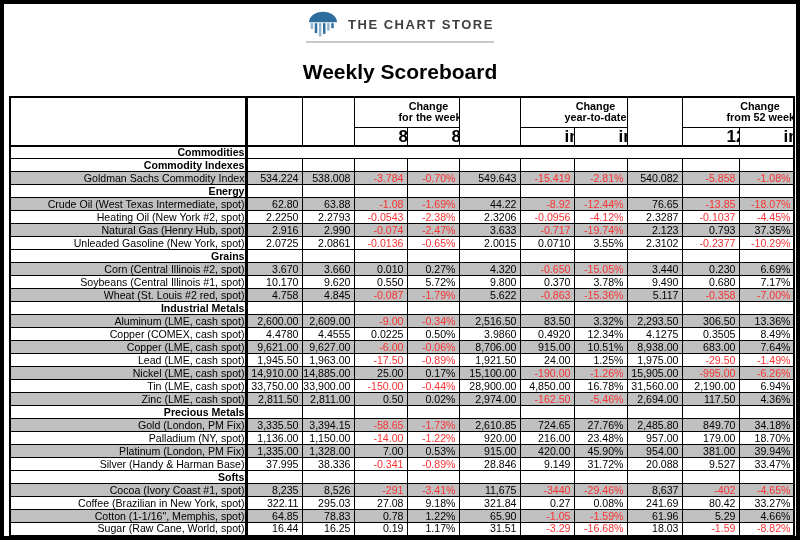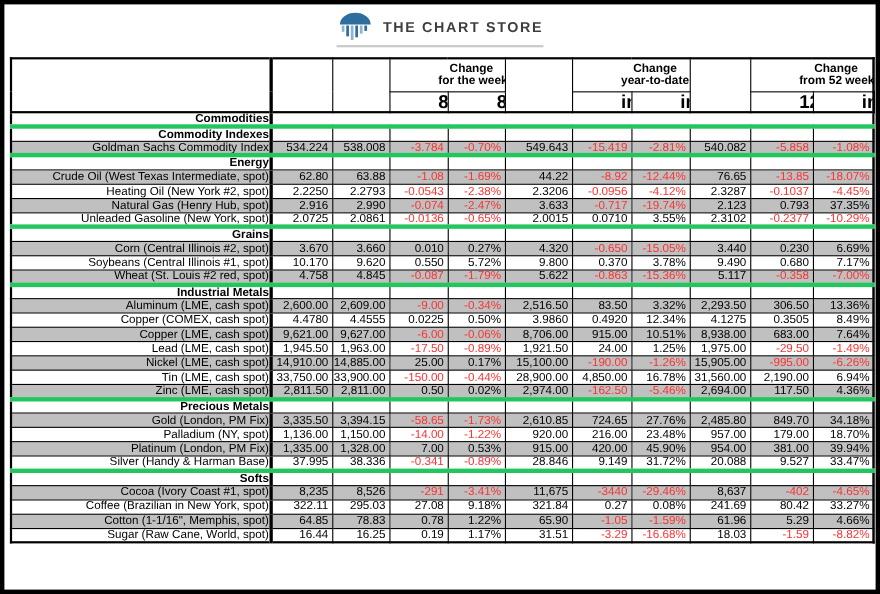--- a/index.html
+++ b/index.html
@@ -29,21 +29,21 @@
   thead tr.h-bot th{height:16px;font-size:17px;text-align:center;}
   thead{border-bottom:2px solid #000;}
   .namecol{border-right:3px solid #000 !important;}
   tbody td{height:13px;}
   tbody td.name{text-align:right;padding-left:30px;border-right:3px solid #000;}
   tbody td.num{text-align:right;padding-right:3px;}
   tr.shaded td{background:#c0c0c0;}
   tr.data td{font-weight:400;}
   tr.section td{font-weight:700;background:#fff;}
   tr.section td.name{padding-left:13px;}
-  tr.section{border-top:4px solid #22c55e;}
+  tr.section{border-top:1px solid #22c55e;}
   tr.group td{font-weight:700;background:#fff;}
   tr.group td.name{padding-left:4px;}
   tr.group td.num{border-left:0;border-right:0;}
   td.neg{color:#fa3232;}
   .hline2{display:block;}
 </style>
 </head>
 <body>
 
 <div class="frame">
@@ -55,20 +55,21 @@
         <rect x="5" y="16" width="3" height="7" fill="#8fb3cc"></rect>
         <rect x="10" y="16" width="3" height="12" fill="#2d6e9e"></rect>
         <rect x="15" y="16" width="3" height="16" fill="#8fb3cc"></rect>
         <rect x="20" y="16" width="3" height="13" fill="#2d6e9e"></rect>
         <rect x="25" y="16" width="3" height="9" fill="#8fb3cc"></rect>
         <rect x="30" y="16" width="3" height="6" fill="#2d6e9e"></rect>
       </svg>
       <span class="brand-text">THE CHART STORE</span>
     </div>
     <div class="brand-rule"></div>
+    <div class="page-title">Weekly Scoreboard</div>
   </div>
 
   <table class="score">
     <colgroup>
       <col style="width:236px">
         <col style="width:56px">
         <col style="width:52px">
       <col style="width:53px">
         <col style="width:52px">
         <col style="width:61px">

